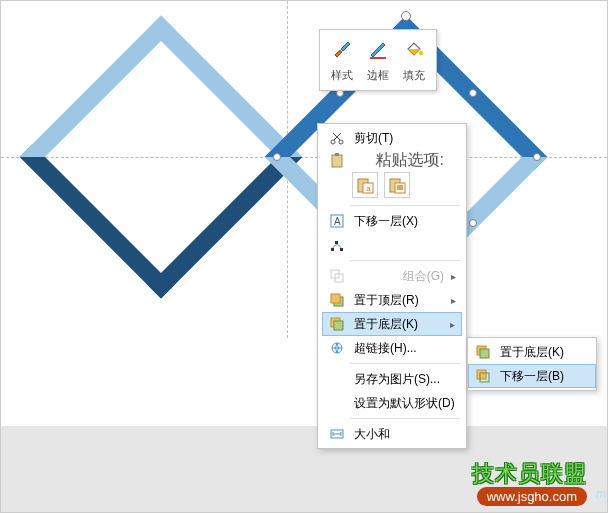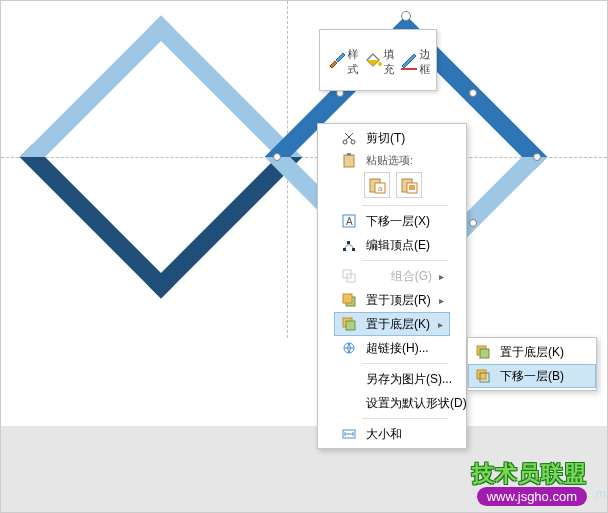--- a/index.html
+++ b/index.html
@@ -82,61 +82,61 @@
     position:absolute;
     top:28px; left:318px;
     background:#fff;
     border:1px solid #c6c6c6;
     box-shadow:2px 2px 4px rgba(0,0,0,0.15);
     display:flex;
     padding:4px;
   }
   .mini-btn {
     display:flex;
-    flex-direction:row;
+    flex-direction:column;
     align-items:center;
-    justify-content:center;
+    justify-content:space-between;
     width:36px; height:52px;
     border:1px solid transparent;
     padding:2px;
     cursor:pointer;
   }
   .mini-btn .mini-icon { width:24px; height:24px; display:flex; align-items:center; justify-content:center; }
   .mini-btn .mini-label { font-size:11px; margin-top:4px; color:#444; }
 
   
   .ctx-menu {
     position:absolute;
     top:122px; left:316px;
     width:150px;
     background:#fff;
     border:1px solid #c6c6c6;
     box-shadow:2px 2px 6px rgba(0,0,0,0.2);
-    padding:2px 16px;
+    padding:2px 4px;
     z-index:10;
   }
   .ctx-item {
     display:flex;
     align-items:center;
     height:24px;
     padding:0 18px 0 4px;
     position:relative;
     cursor:default;
   }
   .ctx-item.hover { background:#cde6f7; border:1px solid #92c0e0; padding:0 17px 0 3px; }
   .ctx-item.disabled { color:#b0b0b0;text-align:right; }
   .ctx-icon {
     width:22px; height:20px;
     display:flex; align-items:center; justify-content:center;
     margin-right:6px;
     flex-shrink:0;
   }
   .ctx-text { flex:1; white-space:nowrap; }
   .ctx-arrow { position:absolute; right:6px; font-size:10px; color:#666; }
-  .ctx-item.label { height:20px; font-size:11px; color:#555;}
+  .ctx-item.label { height:20px; font-size:16px; color:#555;text-align:right;}
   .ctx-sep {
     height:1px;
     background:#e1e1e1;
     margin:3px 2px 3px 28px;
   }
   .paste-icons {
     display:flex;
     padding:2px 0 4px 30px;
     gap:6px;
   }
@@ -163,29 +163,29 @@
   .watermark {
     position:absolute;
     bottom:8px; right:20px;
     display:flex;
     flex-direction:column;
     align-items:flex-end;
     z-index:30;
   }
   .wm-title {
     font-size:22px;
-    font-weight:bold;
+    font-weight:normal;
     color:#7bd957;
     text-shadow:
       -1px -1px 0 #1a7a1a, 1px -1px 0 #1a7a1a,
       -1px 1px 0 #1a7a1a, 1px 1px 0 #1a7a1a;
     letter-spacing:1px;
   }
   .wm-url {
-    background:#a21caf;
+    background:#c2410c;
     color:#fff;
     font-size:13px;
     padding:2px 10px;
     border-radius:10px;
     margin-top:2px;
     position:relative;
   }
   .wm-cn {
     position:absolute;
     color:#b8dff0;
@@ -223,35 +223,35 @@
       <svg width="22" height="22" viewBox="0 0 22 22">
         <path d="M4 17 L9 12 L11 14 L6 19 Z" fill="#e07030" stroke="#8a4a1a"></path>
         <path d="M10 11 L17 4 L19 6 L12 13 Z" fill="#4aa0e0" stroke="#2a6aa0"></path>
       </svg>
     </div>
     <div class="mini-label">样式</div>
   </div>
   <div class="mini-btn">
     <div class="mini-icon">
       <svg width="22" height="22" viewBox="0 0 22 22">
+        <path d="M4 17 L16 5 L18 7 L6 19 Z" fill="#4aa0e0" stroke="#2a6aa0"></path>
+        <rect x="3" y="19" width="16" height="2" fill="#d04040"></rect>
+      </svg>
+    </div>
+    <div class="mini-label">边框</div>
+  </div>
+  <div class="mini-btn">
+    <div class="mini-icon">
+      <svg width="22" height="22" viewBox="0 0 22 22">
         <path d="M5 11 L11 5 L17 11 L11 17 Z" fill="none" stroke="#707070" stroke-width="1.2"></path>
         <path d="M5 11 L11 17 L17 11 Z" fill="#f0c000"></path>
         <circle cx="18" cy="15" r="2" fill="#f0c000"></circle>
       </svg>
     </div>
     <div class="mini-label">填充</div>
-  </div>
-  <div class="mini-btn">
-    <div class="mini-icon">
-      <svg width="22" height="22" viewBox="0 0 22 22">
-        <path d="M4 17 L16 5 L18 7 L6 19 Z" fill="#4aa0e0" stroke="#2a6aa0"></path>
-        <rect x="3" y="19" width="16" height="2" fill="#d04040"></rect>
-      </svg>
-    </div>
-    <div class="mini-label">边框</div>
   </div>
 </div>
 
 <div class="ctx-menu">
   <div class="ctx-item">
     <span class="ctx-icon">
       <svg width="16" height="16" viewBox="0 0 16 16">
           <circle cx="4" cy="12" r="2" fill="none" stroke="#555"></circle>
           <circle cx="12" cy="12" r="2" fill="none" stroke="#555"></circle>
           <path d="M5 10 L12 3 M11 10 L4 3" stroke="#555"></path>
@@ -296,21 +296,20 @@
   </div>
   <div class="ctx-item">
     <span class="ctx-icon">
       <svg width="16" height="16" viewBox="0 0 16 16">
           <path d="M3 12 Q8 3 13 12" fill="none" stroke="#4a90d0"></path>
           <rect x="2" y="11" width="3" height="3" fill="#333"></rect>
           <rect x="11" y="11" width="3" height="3" fill="#333"></rect>
           <rect x="6" y="4" width="3" height="3" fill="#333"></rect>
         </svg>
     </span>
-    <span class="ctx-text">编辑顶点(E)</span>
   </div>
   <div class="ctx-sep"></div>
   <div class="ctx-item disabled">
     <span class="ctx-icon">
       <svg width="16" height="16" viewBox="0 0 16 16">
           <rect x="2" y="2" width="8" height="8" fill="none" stroke="#ccc"></rect>
           <rect x="6" y="6" width="8" height="8" fill="none" stroke="#ccc"></rect>
         </svg>
     </span>
     <span class="ctx-text">组合(G)</span>

